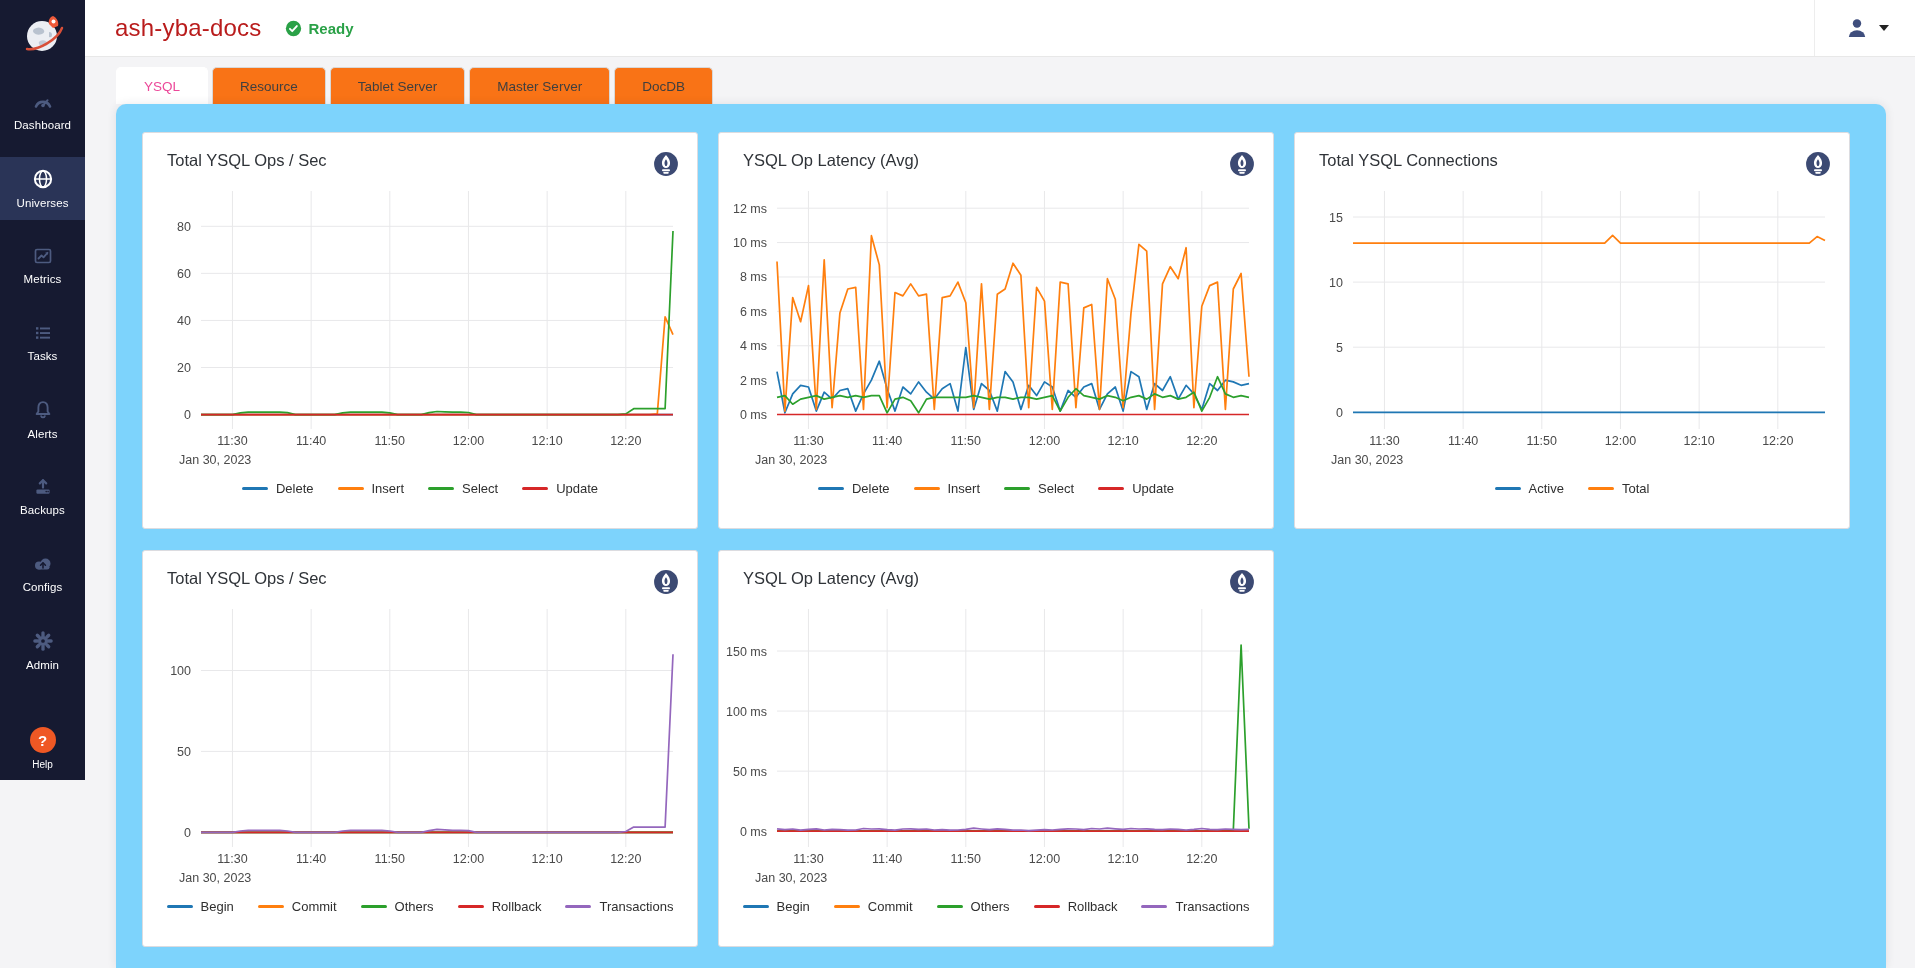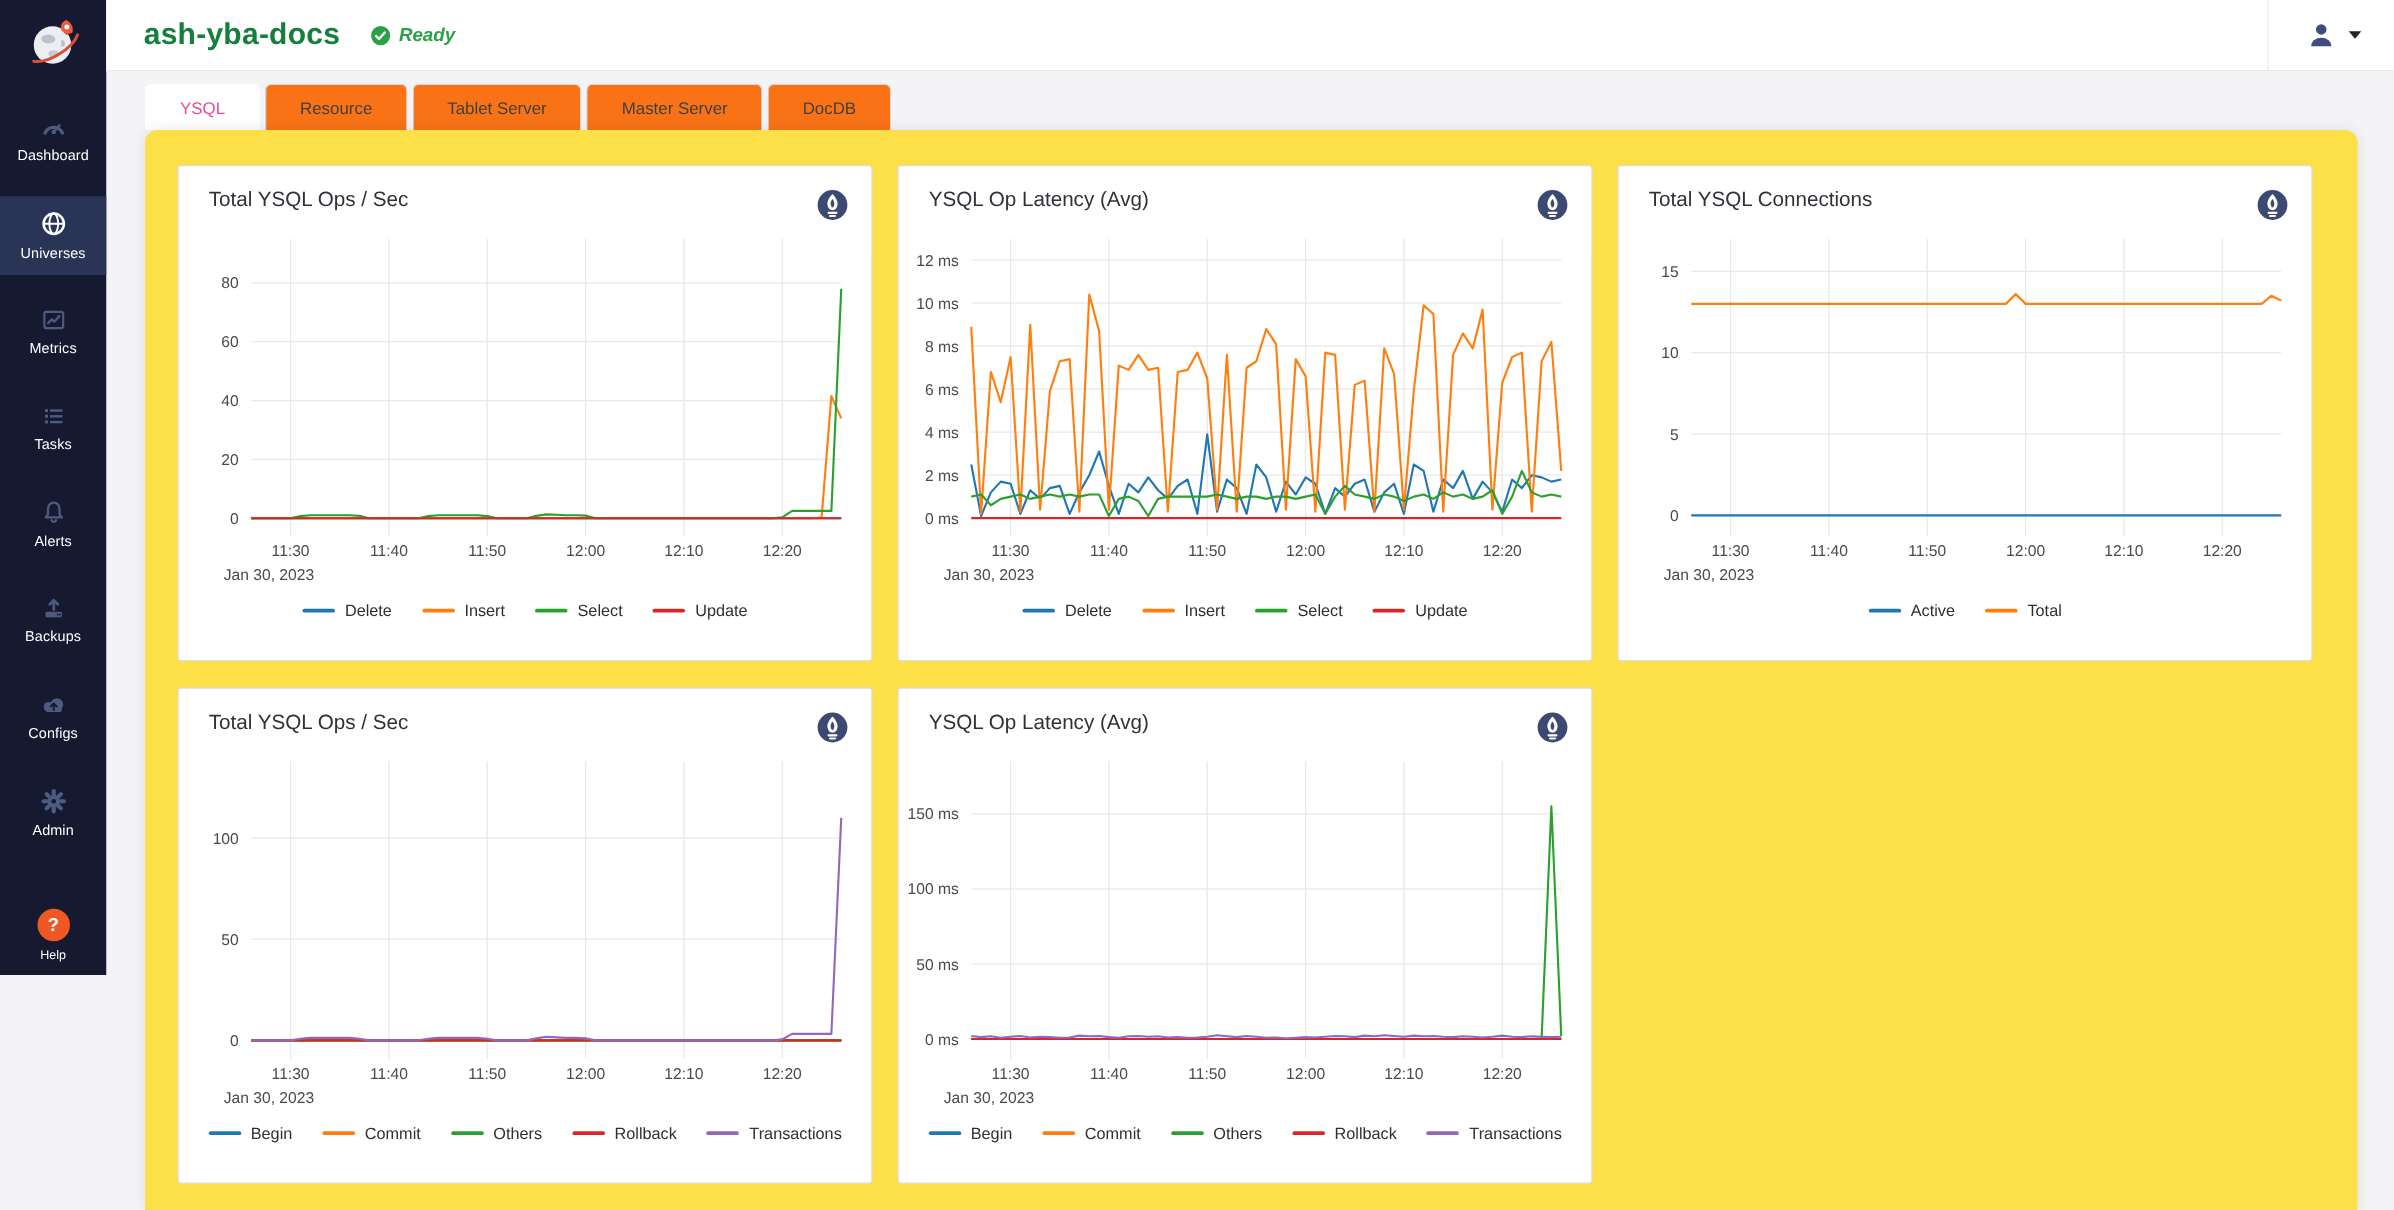--- a/index.html
+++ b/index.html
@@ -20,37 +20,37 @@
   .help-item { margin-top:auto; margin-bottom:10px; display:flex; flex-direction:column;
     align-items:center; gap:6px; cursor:pointer; }
   .help-circle { width:26px; height:26px; border-radius:50%; background:#ef5824;
     color:#fff; font-size:15px; font-weight:bold; display:flex; align-items:center; justify-content:center; }
   .help-item .lbl { color:#fff; font-size:10px; }
 
   
   .main-col { flex:1; display:flex; flex-direction:column; height:968px; }
   .topbar { height:57px; background:#fff; border-bottom:1px solid #e8e8e8;
     display:flex; align-items:center; padding-left:30px; }
-  .page-title { font-size:24px; font-weight:700; color:#15803d; letter-spacing:.2px; }
+  .page-title { font-size:24px; font-weight:400; color:#b91c1c; letter-spacing:.2px; }
   .status-badge { display:flex; align-items:center; gap:6px; margin-left:24px;
-    color:#2aa147; font-size:15px; font-weight:700;font-style:italic; }
+    color:#2aa147; font-size:15px; font-weight:700; }
   .topbar-right { margin-left:auto; height:100%; display:flex; align-items:center;
     border-left:1px solid #ededed; padding:0 26px 0 30px; gap:10px; cursor:pointer; }
   .caret { width:0; height:0; border-left:5px solid transparent; border-right:5px solid transparent;
     border-top:6px solid #222; }
 
   
   .tabs-row { display:flex; margin:10px 0 0 31px; }
   .tab { height:37px; padding:0 27px; display:flex; align-items:center; font-size:13.5px;
     color:#3f3f3f; background:#f97316; border:1px solid #d8d8d8; border-bottom:none;
     border-radius:5px 5px 0 0; margin-right:4px; cursor:pointer; }
   .tab.active { background:#fff; border-color:#fff; color:#ec4899; }
 
   
-  .content-panel { flex:1; margin:0 29px 0 31px; background:#fde047;
+  .content-panel { flex:1; margin:0 29px 0 31px; background:#7dd3fc;
     border-radius:10px 10px 0 0; box-shadow:0 0 10px rgba(40,40,60,.10);
     padding:28px 26px; overflow:hidden; }
   .charts-grid { display:grid; grid-template-columns:repeat(3,556px);
     grid-auto-rows:397px; column-gap:20px; row-gap:21px; }
   .chart-panel { background:#fff; border:1px solid #dcdce0; border-radius:3px;
     display:flex; flex-direction:column; }
   .panel-head { display:flex; align-items:flex-start; justify-content:space-between;
     padding:18px 18px 0 24px; }
   .panel-title { font-size:16.5px; color:#2f3338; }
   .prom-icon { width:26px; height:26px; cursor:pointer; }

